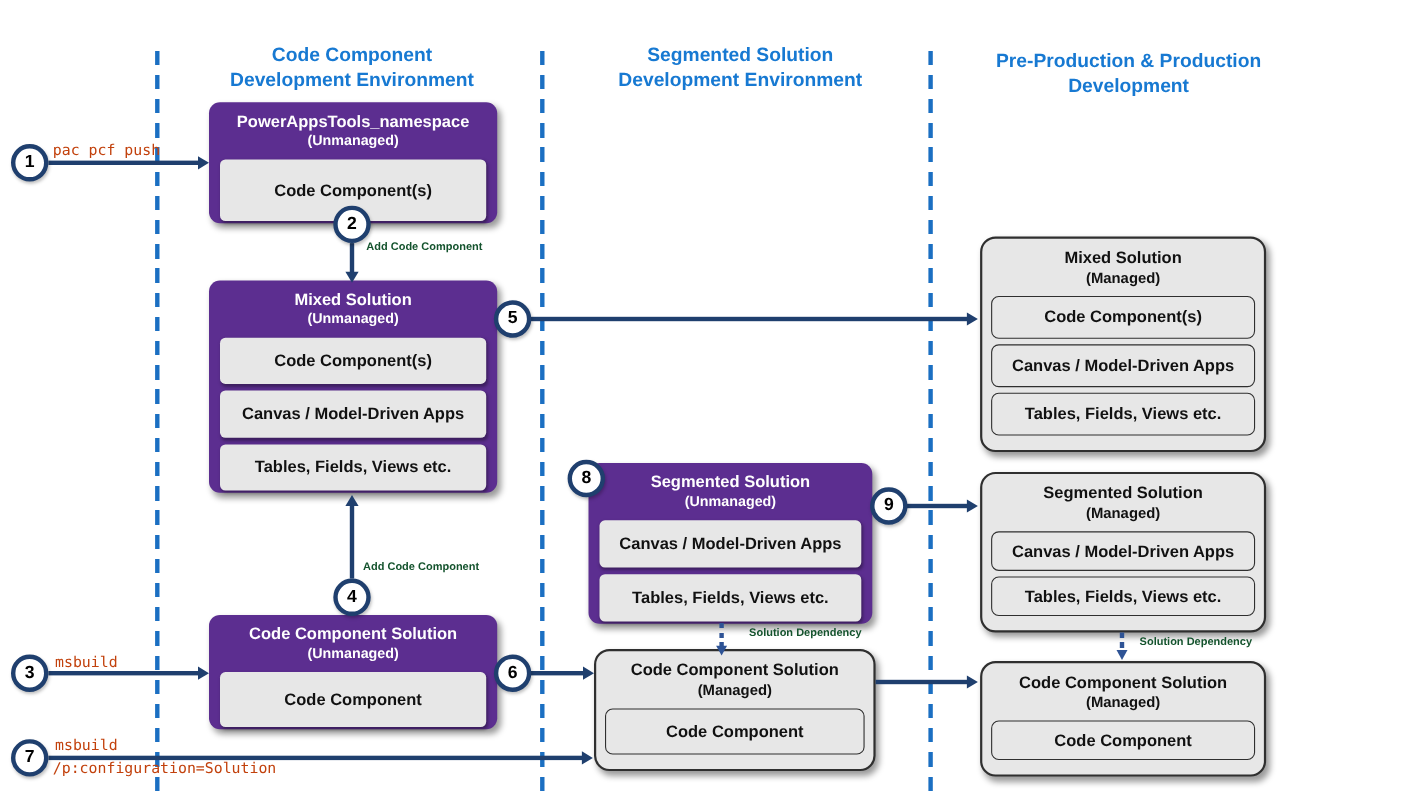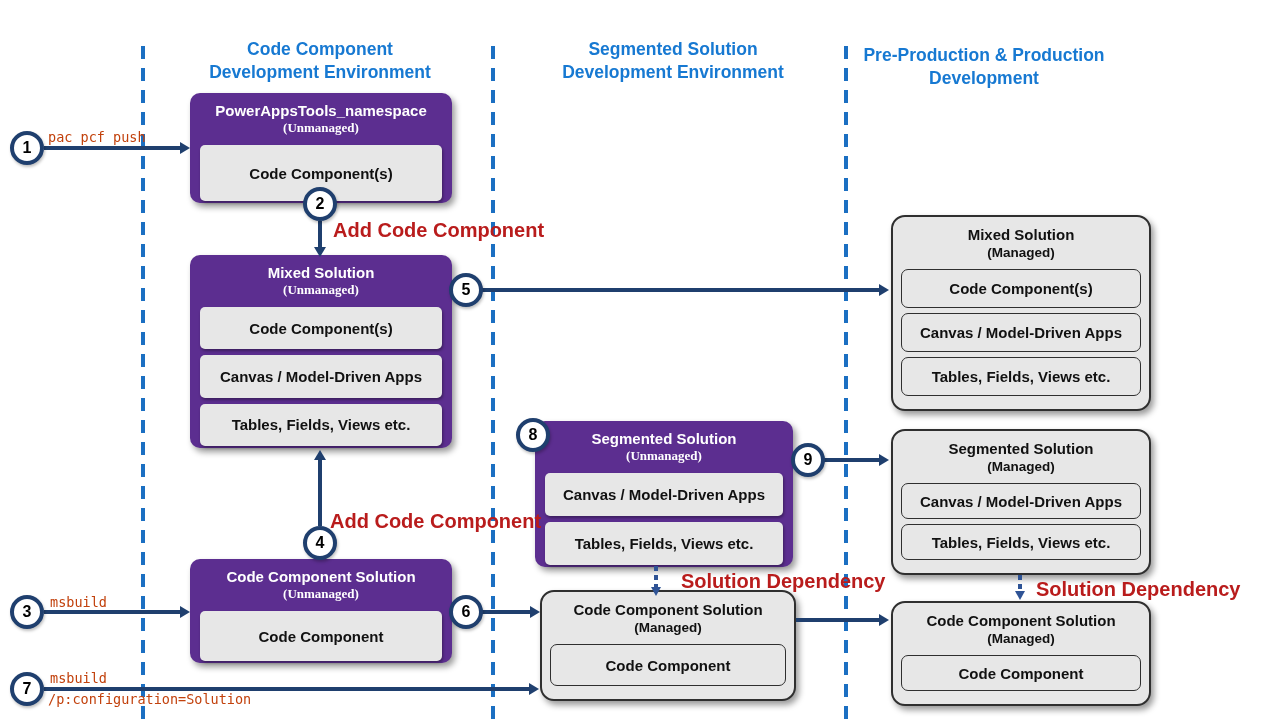--- a/index.html
+++ b/index.html
@@ -18,21 +18,21 @@
     font-weight:bold;font-size:17.5px;line-height:23px;z-index:2;
   }
   .col-header span{display:block;}
   
   .pbox{
     position:absolute;background:#5c2e90;border-radius:10px;color:#fff;
     box-shadow:3px 4px 6px rgba(0,0,0,.4);z-index:2;text-align:center;
     display:flex;flex-direction:column;padding:8px 10px 2px;box-sizing:border-box;
   }
   .pbox .title{font-weight:bold;font-size:15px;line-height:19px;}
-  .pbox .subtitle{font-weight:bold;font-size:13px;line-height:16px;font-family:Liberation Serif, serif;}
+  .pbox .subtitle{font-weight:bold;font-size:13px;line-height:16px;}
   .pbox .items{display:flex;flex-direction:column;gap:6px;margin-top:9px;flex:1;}
   .pitem{
     flex:1;background:#e7e7e7;border-radius:5px;color:#111;
     font-weight:bold;font-size:15px;display:flex;align-items:center;justify-content:center;
     box-shadow:1px 2px 3px rgba(0,0,0,.35);
   }
   
   .gbox{
     position:absolute;background:#e7e7e7;border:2px solid #2f2f2f;border-radius:14px;
     color:#111;box-shadow:3px 4px 6px rgba(0,0,0,.4);z-index:2;text-align:center;
@@ -69,21 +69,21 @@
   
   .da{
     position:absolute;width:3.5px;z-index:4;
     background:repeating-linear-gradient(to bottom,#2e5395 0 5px,transparent 5px 9px);
   }
   .da::after{
     content:"";position:absolute;bottom:-8px;left:50%;transform:translateX(-50%);
     border-top:9px solid #2e5395;border-left:5.5px solid transparent;border-right:5.5px solid transparent;
   }
   
-  .lbl{position:absolute;font-weight:bold;font-size:20px;color:#b91c1c;z-index:4;white-space:nowrap;}
+  .lbl{position:absolute;font-weight:bold;font-size:10px;color:#14532d;z-index:4;white-space:nowrap;}
   .mono{
     position:absolute;font-family:"DejaVu Sans Mono","Liberation Mono",monospace;
     font-size:13.5px;color:#c2410c;z-index:4;white-space:nowrap;
   }
 </style>
 </head>
 <body>
 
 <div class="canvas">
 
@@ -92,21 +92,21 @@
   <div class="vdash" style="left:844px;"></div>
 
   <div class="col-header" style="left:150px;top:38px;">
     <span>Code Component</span>
     <span>Development Environment</span>
   </div>
   <div class="col-header" style="left:503px;top:38px;">
     <span>Segmented Solution</span>
     <span>Development Environment</span>
   </div>
-  <div class="col-header" style="left:814px;top:44px;">
+  <div class="col-header" style="left:856px;top:44px;">
     <span>Pre-Production &amp; Production</span>
     <span>Development</span>
   </div>
 
   <div class="pbox" style="left:190px;top:93px;width:262px;height:110px;">
     <div class="title">PowerAppsTools_namespace</div>
     <div class="subtitle">(Unmanaged)</div>
     <div class="items">
       <div class="pitem">Code Component(s)</div>
     </div>

